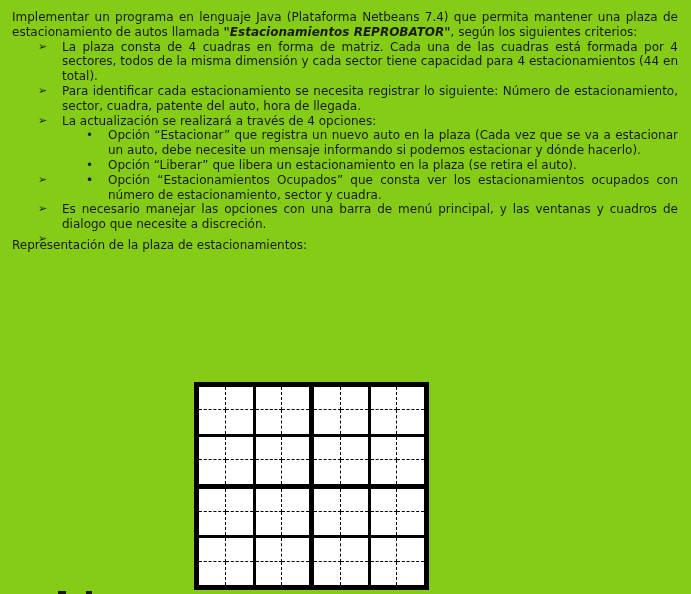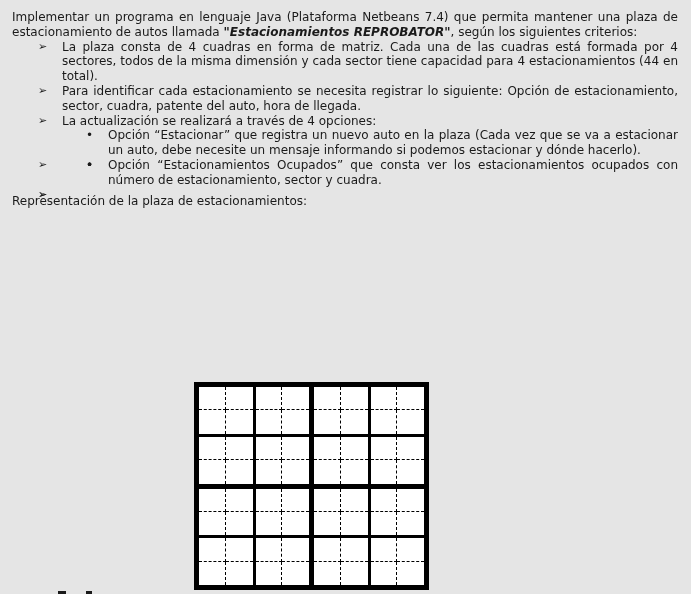--- a/index.html
+++ b/index.html
@@ -1,21 +1,21 @@
 <!DOCTYPE html>
 <html><head>
 <meta charset="utf-8">
 <style>
   * { margin: 0; padding: 0; box-sizing: content-box; }
   html, body { background: #ffffff; }
   .page {
     position: relative;
     width: 691px;
     height: 594px;
-    background: #e5e5e5;
+    background: #84cc16;
     font-family: "DejaVu Sans", "Liberation Sans", sans-serif;
     font-size: 12px;
     line-height: 14.8px;
     color: #1a1a1a;
     overflow: hidden;
   }
   .content {
     padding: 10px 13px 0 12px;
   }
   .intro {
@@ -87,45 +87,47 @@
 
     <p class="intro"><span>Implementar un programa en lenguaje Java (Plataforma Netbeans 7.4) que permita mantener una plaza de estacionamiento de autos llamada </span><span class="em">"Estacionamientos REPROBATOR"</span><span>, según los siguientes criterios:</span></p>
 
     <div class="list">
       <div class="li l1">
         <span class="marker">➢</span>
         <span class="li-text">La plaza consta de 4 cuadras en forma de matriz. Cada una de las cuadras está formada por 4 sectores, todos de la misma dimensión y cada sector tiene capacidad para 4 estacionamientos (44 en total).</span>
       </div>
       <div class="li l1">
         <span class="marker">➢</span>
-        <span class="li-text">Para identificar cada estacionamiento se necesita registrar lo siguiente: Opción de estacionamiento, sector, cuadra, patente del auto, hora de llegada.</span>
+        <span class="li-text">Para identificar cada estacionamiento se necesita registrar lo siguiente: Número de estacionamiento, sector, cuadra, patente del auto, hora de llegada.</span>
       </div>
       <div class="li l1">
         <span class="marker">➢</span>
         <span class="li-text">La actualización se realizará a través de 4 opciones:</span>
       </div>
       <div class="li l2">
         <span class="marker">•</span>
         <span class="li-text">Opción “Estacionar” que registra un nuevo auto en la plaza (Cada vez que se va a estacionar un auto, debe necesite un mensaje informando si podemos estacionar y dónde hacerlo).</span>
       </div>
       <div class="li l2">
         <span class="marker">•</span>
+        <span class="li-text">Opción “Liberar” que libera un estacionamiento en la plaza (se retira el auto).</span>
       </div>
       <div class="li l1">
         <span class="marker">➢</span>
       </div>
       <div class="li l2">
         <span class="marker">•</span>
       </div>
       <div class="li l2">
         <span class="marker">•</span>
         <span class="li-text">Opción “Estacionamientos Ocupados” que consta ver los estacionamientos ocupados con número de estacionamiento, sector y cuadra.</span>
       </div>
       <div class="li l1">
         <span class="marker">➢</span>
+        <span class="li-text">Es necesario manejar las opciones con una barra de menú principal, y las ventanas y cuadros de dialogo que necesite a discreción.</span>
       </div>
       <div class="li l1">
         <span class="marker">➢</span>
       </div>
     </div>
 
     <p class="caption">Representación de la plaza de estacionamientos:</p>
   </div>
 
   <div class="plaza">

